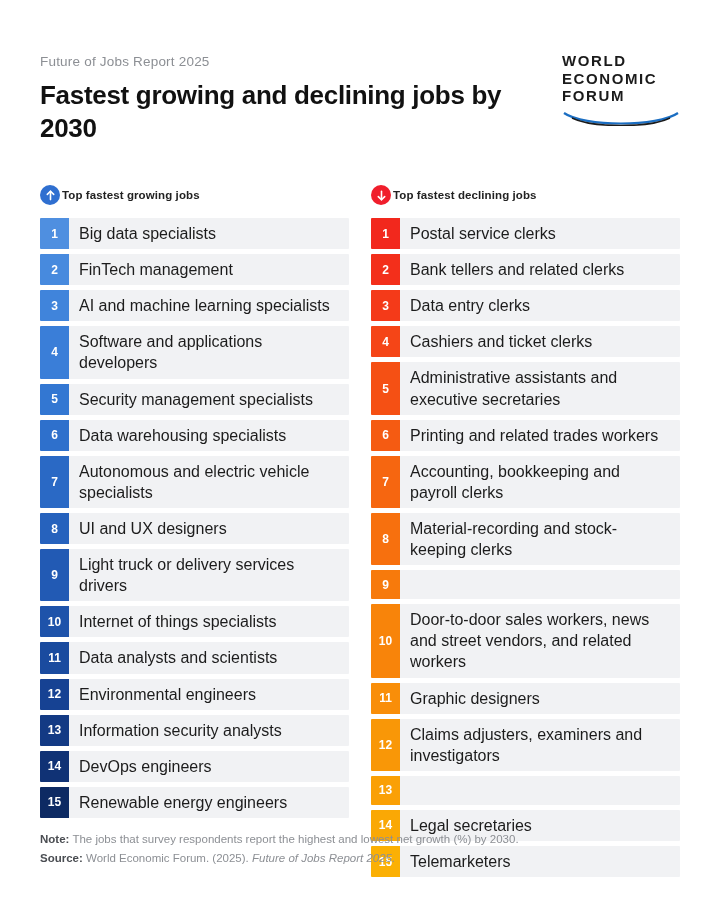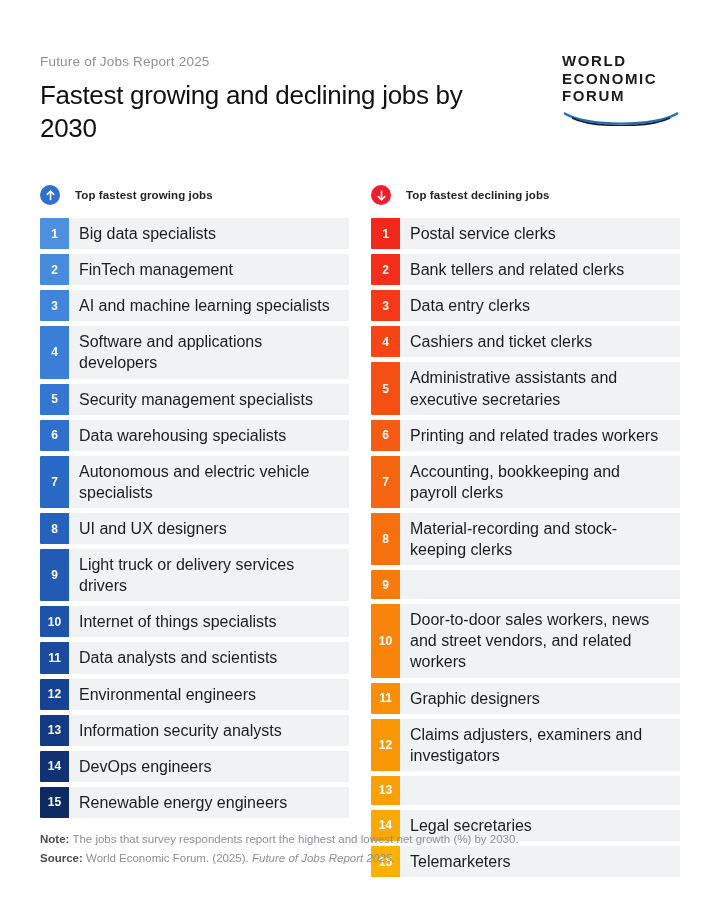--- a/index.html
+++ b/index.html
@@ -28,21 +28,21 @@
   }
   .kicker {
     font-size: 13.5px;
     color: #8c8f94;
     letter-spacing: 0.2px;
     margin: 0 0 10px 0;
   }
   .title {
     font-size: 26px;
     line-height: 1.28;
-    font-weight: 400;
+    font-weight: 700;
     letter-spacing: -0.3px;
     color: #111111;
     margin: 0;
     max-width: 470px;
   }
   
   .wef-logo {
     position: absolute;
     right: 0;
     top: -2px;
@@ -67,21 +67,21 @@
     gap: 22px;
     margin-top: 26px;
   }
   .col {
     flex: 1 1 0;
     min-width: 0;
   }
   .col-head {
     display: flex;
     align-items: center;
-    gap: 15px;
+    gap: 2px;
     margin-bottom: 12px;
     height: 22px;
   }
   .circle-icon {
     width: 20px;
     height: 20px;
     border-radius: 50%;
     display: flex;
     align-items: center;
     justify-content: center;

